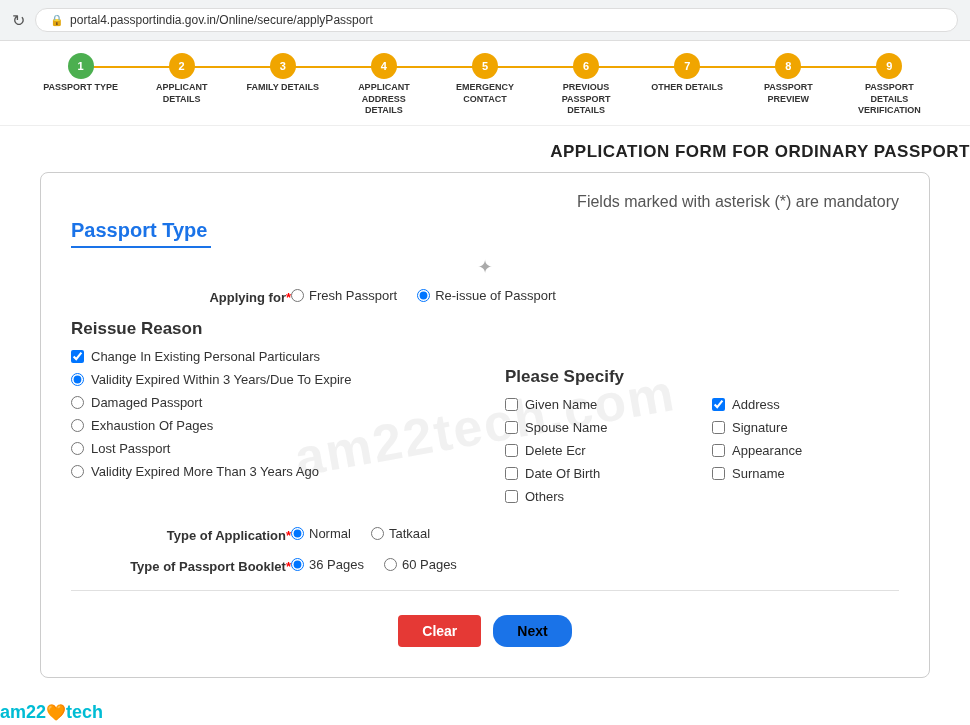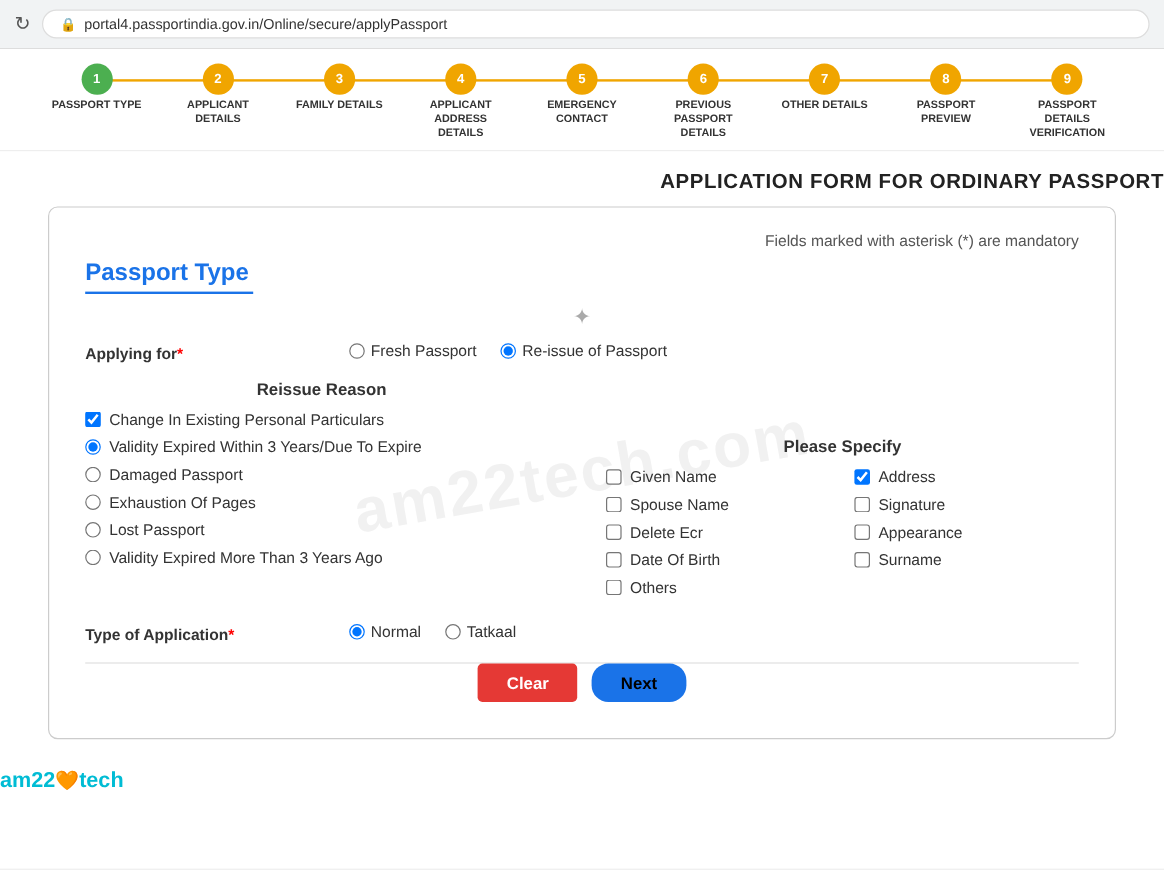--- a/index.html
+++ b/index.html
@@ -96,21 +96,21 @@
     
     .form-card {
       margin: 0 40px 20px;
       border: 1px solid #ccc;
       border-radius: 8px;
       padding: 20px 30px 30px;
       background: #fff;
     }
     .mandatory-note {
       text-align: right;
-      font-size: 13px;
+      font-size: 16px;
       color: #555;
       margin-bottom: 8px;
     }
 
     
     .section-title {
       color: #1a73e8;
       font-size: 20px;
       font-weight: bold;
       margin-bottom: 4px;
@@ -134,20 +134,21 @@
     .form-row {
       display: flex;
       align-items: flex-start;
       margin-bottom: 14px;
     }
     .form-label {
       min-width: 220px;
       font-weight: bold;
       font-size: 13px;
       padding-top: 2px;
+      text-align: right;
     }
     .form-label .required { color: red; }
     .form-controls {
       display: flex;
       gap: 20px;
       align-items: center;
       flex-wrap: wrap;
     }
 
     
@@ -163,23 +164,22 @@
     
     .two-col-section {
       display: flex;
       gap: 0;
     }
     .col-left { flex: 1; padding-right: 20px; }
     .col-right { flex: 1; padding-left: 20px; border-left: none; margin-top: 48px; }
 
     .subsection-title {
       font-weight: bold;
-      font-size: 14px;
+      font-size: 17px;
       margin-bottom: 10px;
-      text-align: center;
     }
     .checkbox-item {
       display: flex;
       align-items: center;
       gap: 7px;
       margin-bottom: 8px;
       font-size: 13px;
       cursor: pointer;
     }
     .checkbox-item input[type="checkbox"] { cursor: pointer; }
@@ -189,20 +189,21 @@
       display: grid;
       grid-template-columns: 1fr 1fr;
       column-gap: 20px;
     }
 
     
     .button-row {
       display: flex;
       justify-content: center;
       gap: 12px;
+      margin-top: 24px;
     }
     .btn-clear {
       background: #e53935;
       color: #fff;
       border: none;
       padding: 8px 24px;
       border-radius: 4px;
       font-size: 14px;
       cursor: pointer;
       font-weight: bold;
@@ -410,20 +411,35 @@
             <input type="radio" name="app_type" checked="" style="">
             <span>Normal</span>
           </label>
           <label class="radio-option">
             <input type="radio" name="app_type" style="">
             <span>Tatkaal</span>
           </label>
         </div>
       </div>
 
+      <div class="form-row">
+        <div class="form-label">
+          <span>Type of Passport Booklet</span><span class="required">*</span>
+        </div>
+        <div class="form-controls">
+          <label class="radio-option">
+            <input type="radio" name="booklet_type" checked="" style="">
+            <span>36 Pages</span>
+          </label>
+          <label class="radio-option">
+            <input type="radio" name="booklet_type" style="">
+            <span>60 Pages</span>
+          </label>
+        </div>
+      </div>
 
       <hr style="border:none;border-top:1px solid #e0e0e0;margin:16px 0 0;">
 
       <div class="button-row">
         <button class="btn-clear">Clear</button>
         <button class="btn-next">Next</button>
       </div>
     </div>
   </div>
 

